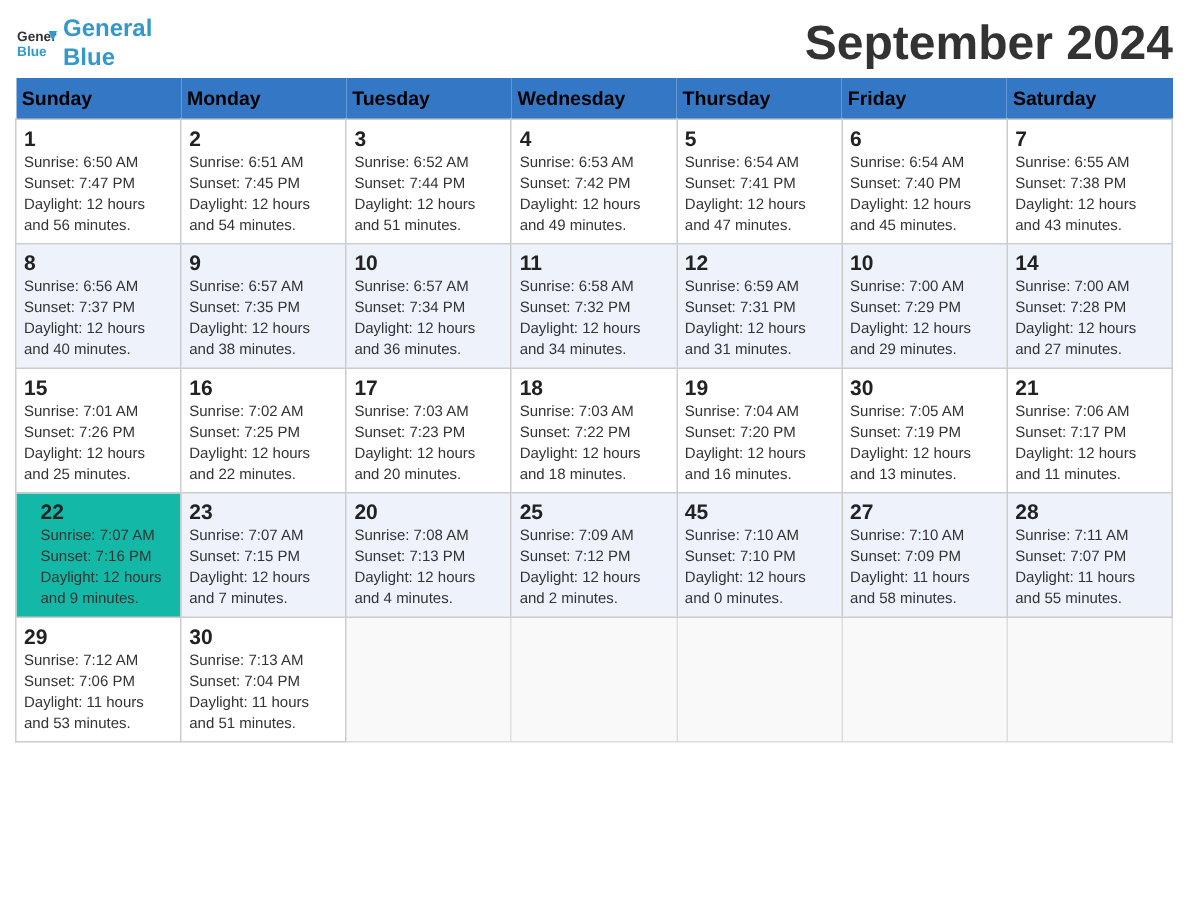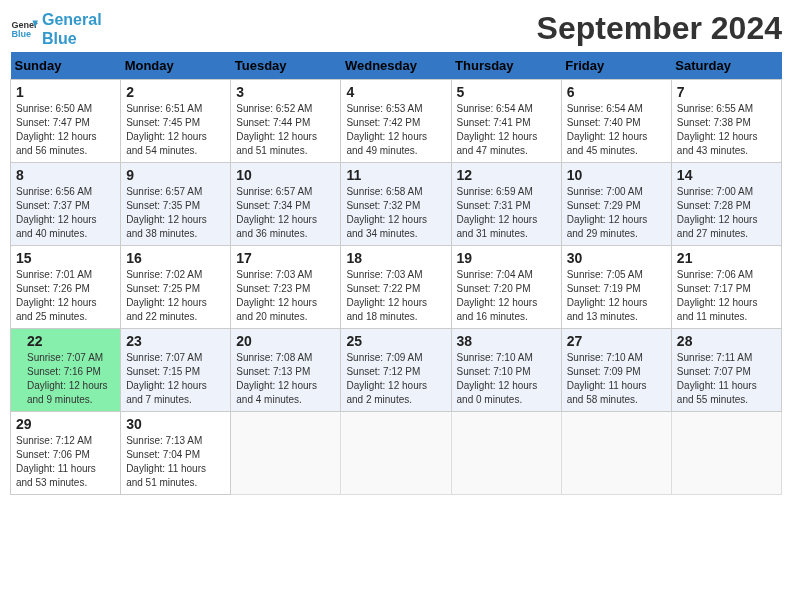--- a/index.html
+++ b/index.html
@@ -249,21 +249,21 @@
         </div>
         </td>
         <td>
           <div class="day-num">21</div>
         <div class="day-info">
           Sunrise: 7:06 AM<br>Sunset: 7:17 PM<br>Daylight: 12 hours and 11 minutes.
         </div>
         </td>
       </tr>
       <tr>
-        <td style="background: #86efac; padding-left: 16px;">
+        <td style="background: #14b8a6; padding-left: 16px;">
           <div class="day-num">22</div>
         <div class="day-info">
           Sunrise: 7:07 AM<br>Sunset: 7:16 PM<br>Daylight: 12 hours and 9 minutes.
         </div>
         </td>
         <td style="background: rgb(238, 243, 251);">
           <div class="day-num">23</div>
         <div class="day-info">
           Sunrise: 7:07 AM<br>Sunset: 7:15 PM<br>Daylight: 12 hours and 7 minutes.
         </div>
@@ -274,21 +274,21 @@
           Sunrise: 7:08 AM<br>Sunset: 7:13 PM<br>Daylight: 12 hours and 4 minutes.
         </div>
         </td>
         <td style="background: rgb(238, 243, 251);">
           <div class="day-num">25</div>
         <div class="day-info">
           Sunrise: 7:09 AM<br>Sunset: 7:12 PM<br>Daylight: 12 hours and 2 minutes.
         </div>
         </td>
         <td style="background: rgb(238, 243, 251);">
-          <div class="day-num">38</div>
+          <div class="day-num">45</div>
         <div class="day-info">
           Sunrise: 7:10 AM<br>Sunset: 7:10 PM<br>Daylight: 12 hours and 0 minutes.
         </div>
         </td>
         <td style="background: rgb(238, 243, 251);">
           <div class="day-num">27</div>
         <div class="day-info">
           Sunrise: 7:10 AM<br>Sunset: 7:09 PM<br>Daylight: 11 hours and 58 minutes.
         </div>
         </td>

